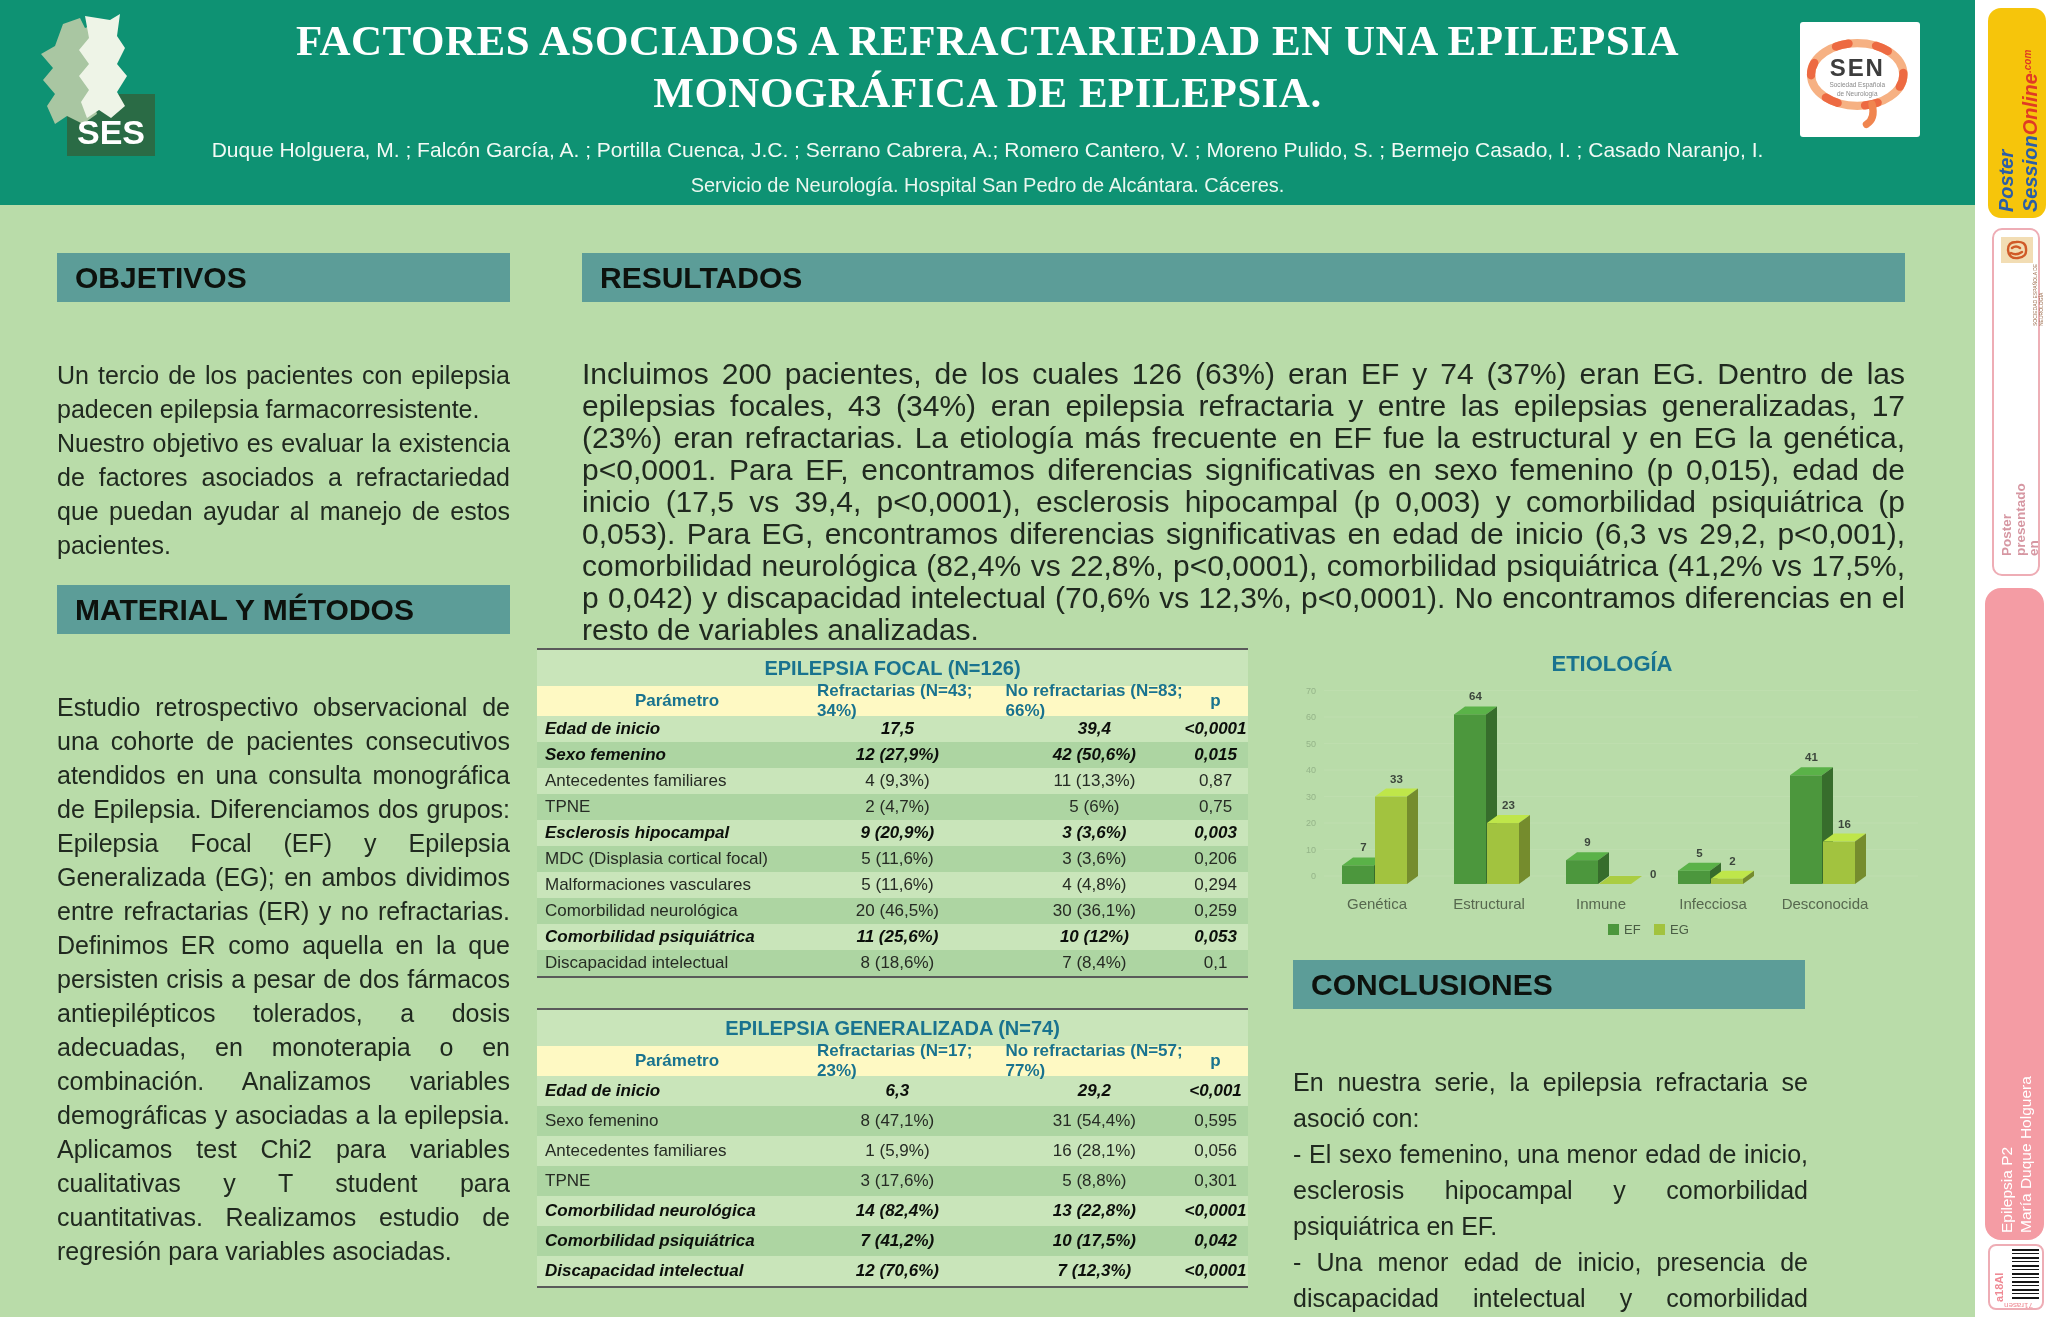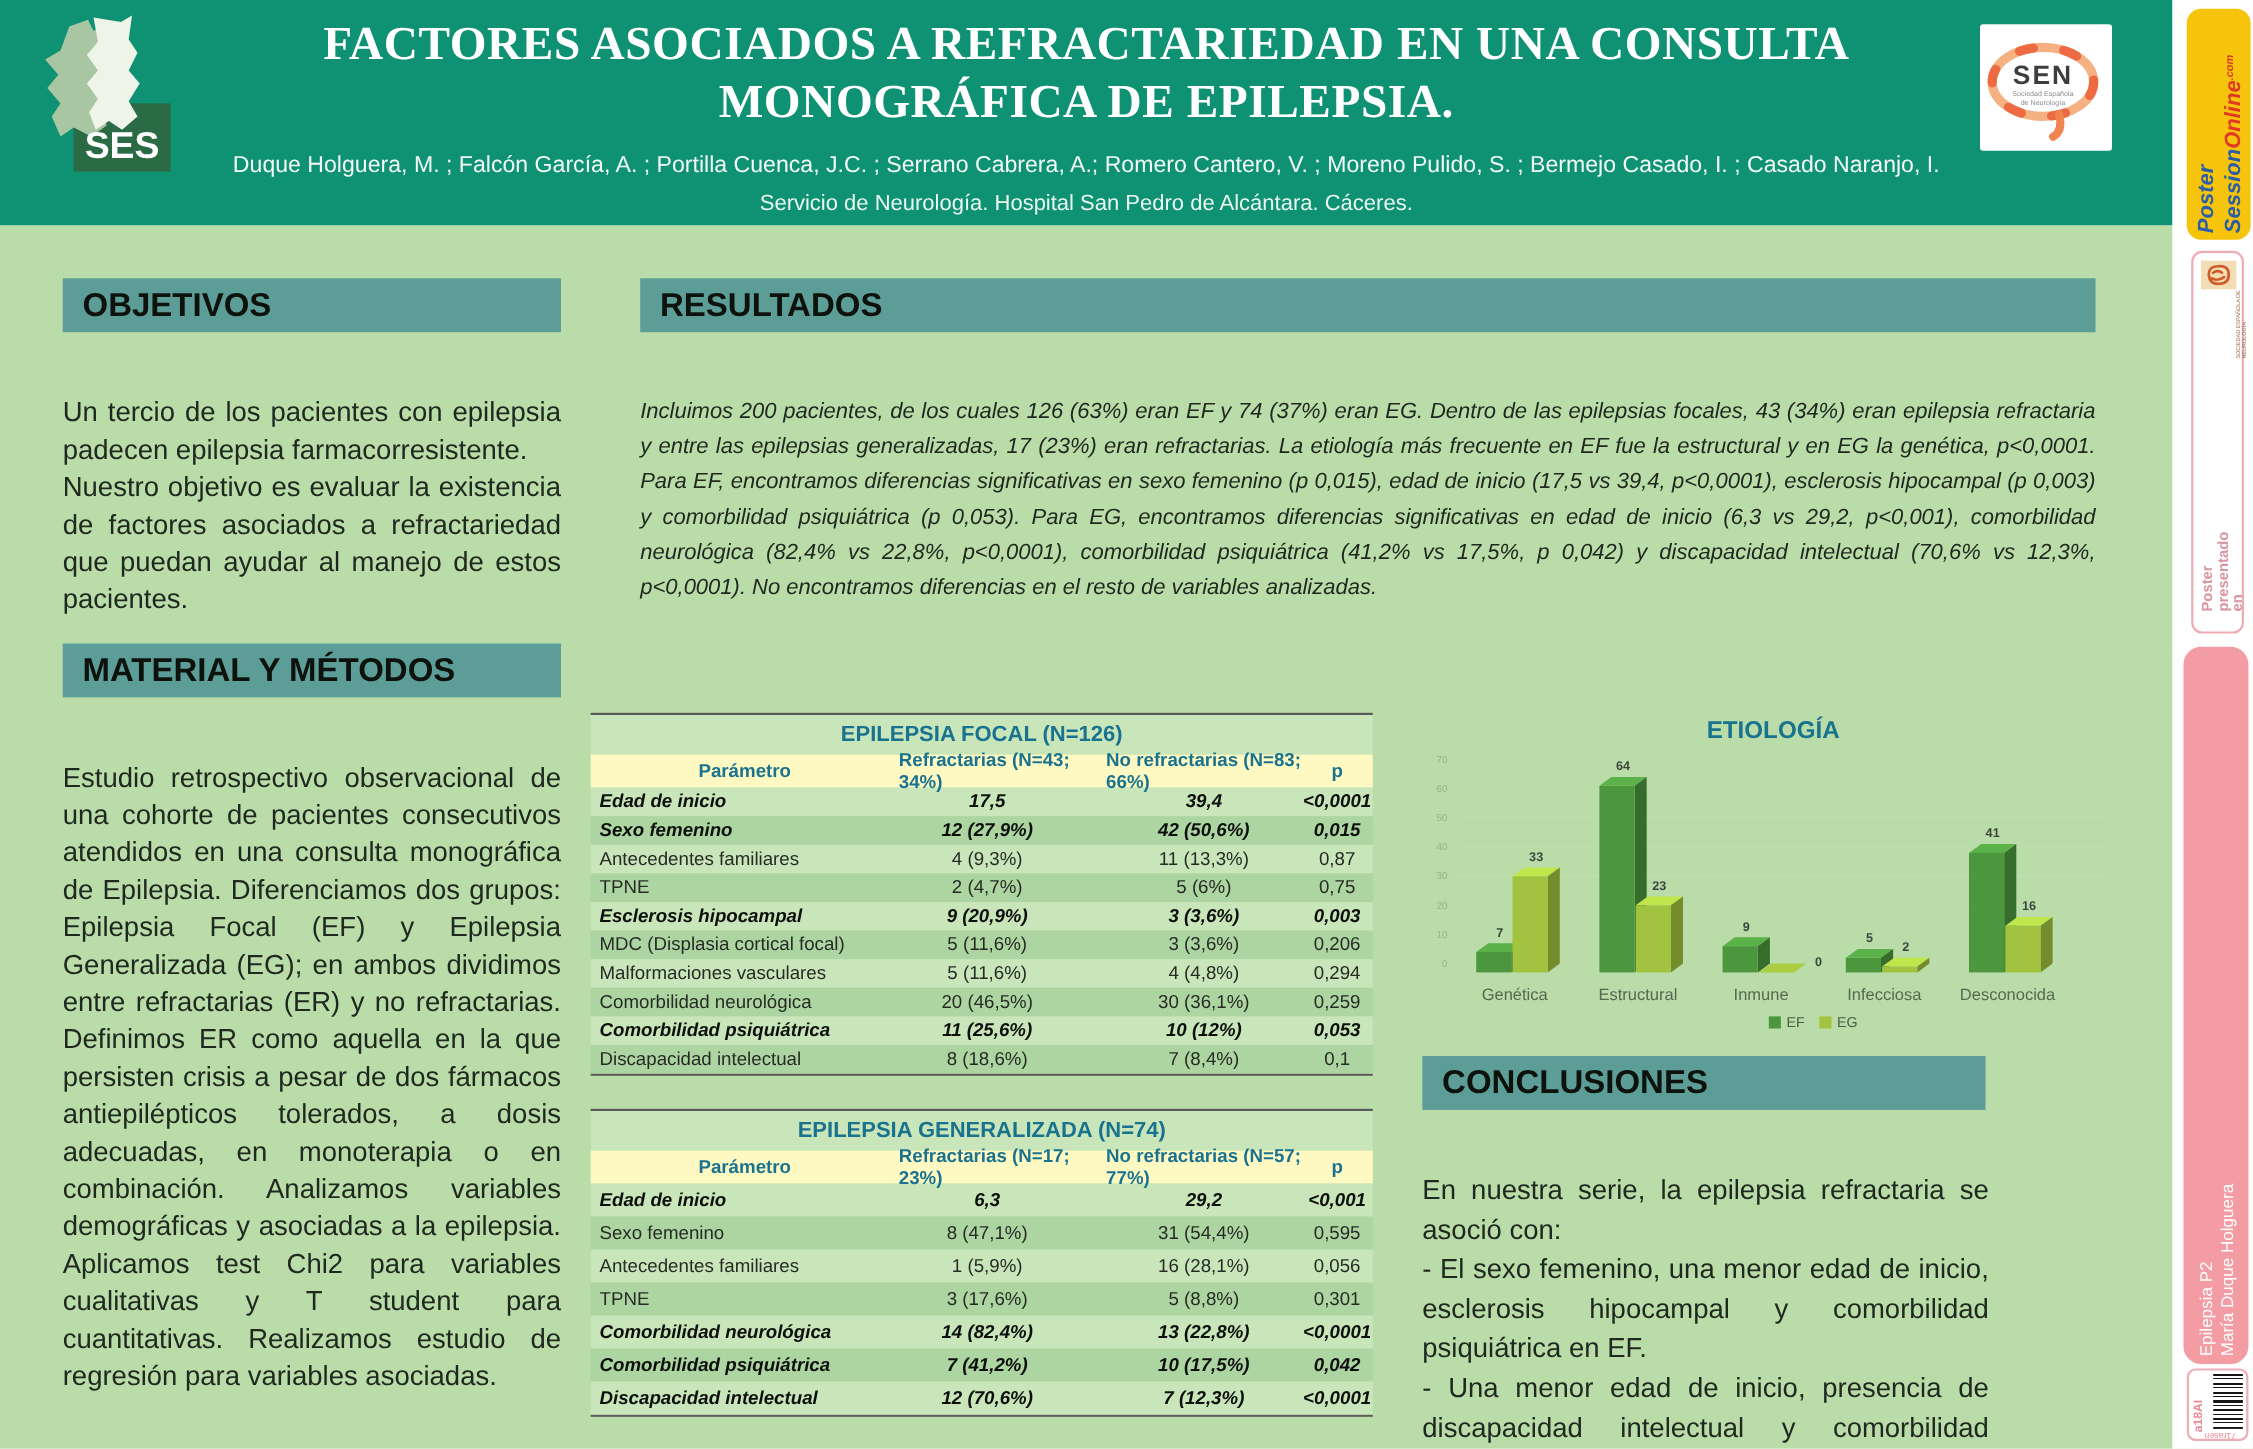--- a/index.html
+++ b/index.html
@@ -24,21 +24,21 @@
   .sec-bar{height:49px;background:#5c9d98;color:#0d120d;font-weight:bold;font-size:30px;
            line-height:49px;padding-left:18px;box-sizing:border-box;}
   .body-txt{color:#20291f;text-align:justify;margin-top:40px;}
 
   .obj-bar{left:57px;top:253px;width:453px;}
   .obj-body{left:57px;top:318px;width:453px;font-size:25px;line-height:34px;}
   .obj-body p{margin:0;}
   .met-bar{left:57px;top:585px;width:453px;}
   .met-body{left:57px;top:650px;width:453px;font-size:25px;line-height:34px;}
   .res-bar{left:582px;top:253px;width:1323px;}
-  .res-body{left:582px;top:318px;width:1323px;font-size:20px;line-height:32px;font-style:italic;}
+  .res-body{left:582px;top:318px;width:1323px;font-size:30px;line-height:32px;}
   .con-bar{left:1293px;top:960px;width:512px;}
   .con-body{left:1293px;top:1024px;width:515px;font-size:25px;line-height:36px;}
   .con-body p{margin:0;}
 
   
   .data-table{width:711px;border-top:2px solid #5a5a5a;border-bottom:2px solid #5a5a5a;}
   #table1{left:537px;top:648px;}
   #table2{left:537px;top:1008px;}
   .t-title{height:36px;display:flex;align-items:center;justify-content:center;background:#c9e5ba;
            color:#19738f;font-weight:bold;font-size:20px;}
@@ -88,21 +88,21 @@
 
 <div class="abs banner"></div>
 
 <svg class="abs ses-logo" viewBox="0 0 150 160">
   <rect x="42" y="88" width="88" height="62" fill="#2a6b45"></rect>
   <path fill="#a9c6a2" d="M38,18 L55,12 L60,22 L75,16 L70,34 L78,45 L70,58 L78,74 L66,90 L72,108 L58,118 L42,110 L30,118 L22,100 L30,88 L18,74 L28,62 L16,48 L30,40 Z"></path>
   <path fill="#eef4e7" d="M60,10 L85,14 L95,8 L92,30 L100,42 L92,58 L102,70 L92,86 L100,100 L86,112 L74,104 L62,112 L56,96 L64,84 L54,70 L64,58 L54,44 L64,32 Z"></path>
   <text x="86" y="138" text-anchor="middle" font-size="34" font-weight="bold" fill="#ffffff" font-family="Liberation Sans, sans-serif">SES</text>
 </svg>
 
-<div class="abs title-l1">FACTORES ASOCIADOS A REFRACTARIEDAD EN UNA CONSULTA</div>
+<div class="abs title-l1">FACTORES ASOCIADOS A REFRACTARIEDAD EN UNA EPILEPSIA</div>
 <div class="abs title-l2">MONOGRÁFICA DE EPILEPSIA.</div>
 <div class="abs authors">Duque Holguera, M. ; Falcón García, A. ; Portilla Cuenca, J.C. ; Serrano Cabrera, A.; Romero Cantero, V. ; Moreno Pulido, S. ; Bermejo Casado, I. ; Casado Naranjo, I.</div>
 <div class="abs affil">Servicio de Neurología. Hospital San Pedro de Alcántara. Cáceres.</div>
 
 <div class="abs sen-box">
   <svg width="130" height="100" viewBox="0 0 130 100">
     <ellipse cx="62" cy="44" rx="50" ry="34" fill="none" stroke="#f6b183" stroke-width="9"></ellipse>
     <ellipse cx="62" cy="44" rx="50" ry="34" fill="none" stroke="#ed6a42" stroke-width="9" stroke-dasharray="14 30" stroke-linecap="round"></ellipse>
     <path d="M78,76 Q82,92 72,98" stroke="#f0854f" stroke-width="8" fill="none" stroke-linecap="round"></path>
     <ellipse cx="62" cy="44" rx="41" ry="25" fill="#ffffff"></ellipse>

